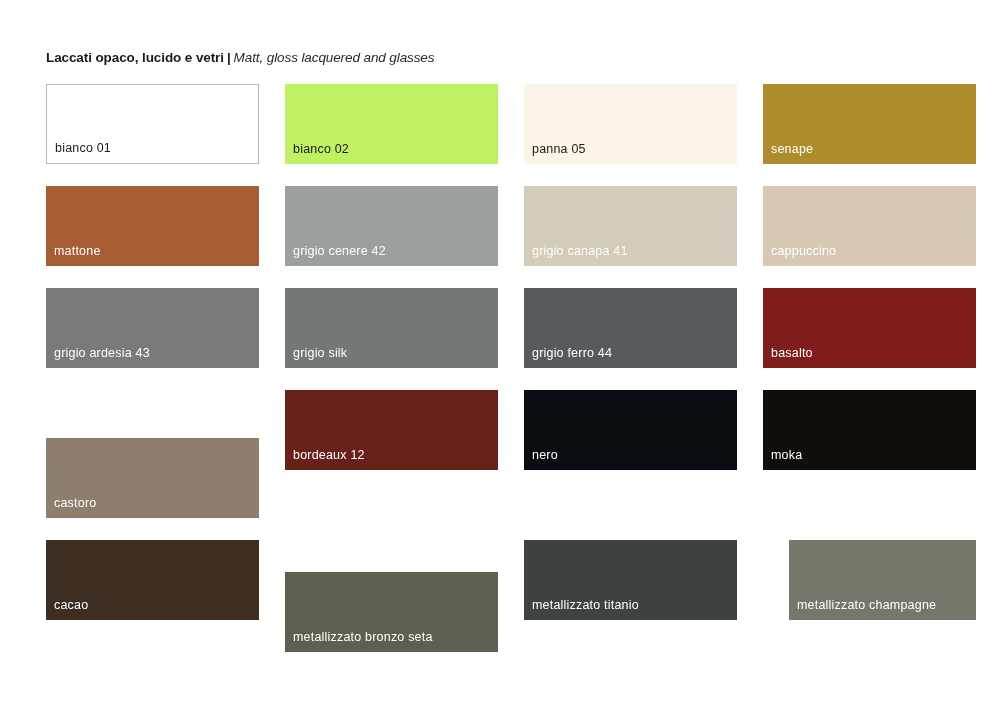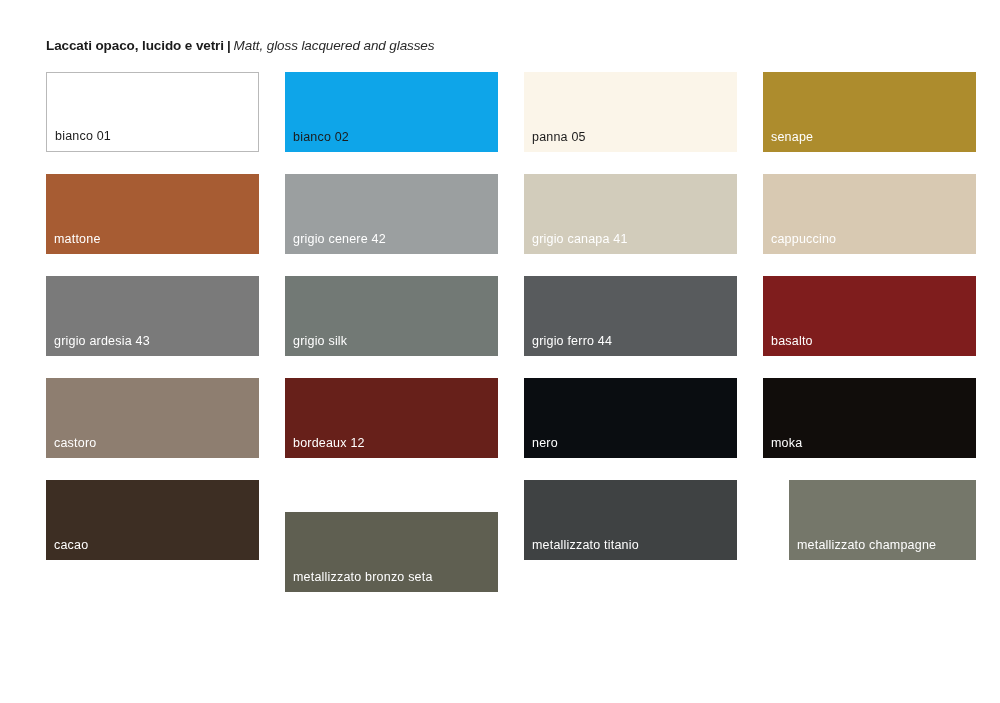--- a/index.html
+++ b/index.html
@@ -12,21 +12,21 @@
     height: 703px;
     font-family: "Liberation Sans", sans-serif;
     color: #1a1a1a;
     overflow: hidden;
   }
   .page {
     position: relative;
     width: 1000px;
     height: 703px;
     box-sizing: border-box;
-    padding: 38px 20px 0 46px;
+    padding: 50px 20px 0 46px;
   }
   .title-bar {
     font-size: 13.5px;
     line-height: 16px;
     letter-spacing: -0.1px;
     margin-bottom: 18px;
     white-space: nowrap;
   }
   .title-it {
     font-weight: bold;
@@ -80,21 +80,21 @@
 <div class="page">
 
   <div class="title-bar">
     <span class="title-it">Laccati opaco, lucido e vetri</span><span class="title-sep">|</span><span class="title-en">Matt, gloss lacquered and glasses</span>
   </div>
 
   <div class="swatch-grid">
       <div class="swatch dark-text outlined" style="background: rgb(255, 255, 255);">
         <span class="swatch-label">bianco 01</span>
       </div>
-      <div class="swatch dark-text" style="background: #0ea5e9; text-align: center;">
+      <div class="swatch dark-text" style="background: #bef264; text-align: center;">
         <span class="swatch-label">bianco 02</span>
       </div>
       <div class="swatch dark-text" style="background: rgb(251, 245, 233);">
         <span class="swatch-label">panna 05</span>
       </div>
       <div class="swatch light-text" style="background: rgb(173, 140, 45);">
         <span class="swatch-label">senape</span>
       </div>
       <div class="swatch light-text" style="background: rgb(167, 92, 51);">
         <span class="swatch-label">mattone</span>
@@ -113,21 +113,21 @@
       </div>
       <div class="swatch light-text" style="background: rgb(114, 121, 117);">
         <span class="swatch-label">grigio silk</span>
       </div>
       <div class="swatch light-text" style="background: rgb(88, 91, 93);">
         <span class="swatch-label">grigio ferro 44</span>
       </div>
       <div class="swatch light-text" style="background: #7f1d1d;">
         <span class="swatch-label">basalto</span>
       </div>
-      <div class="swatch light-text" style="background: rgb(142, 126, 112);">
+      <div class="swatch light-text" style="background: rgb(142, 126, 112); margin-top: 48px;">
         <span class="swatch-label">castoro</span>
       </div>
       <div class="swatch light-text" style="background: rgb(103, 32, 26);">
         <span class="swatch-label">bordeaux 12</span>
       </div>
       <div class="swatch light-text" style="background: rgb(10, 13, 17);">
         <span class="swatch-label">nero</span>
       </div>
       <div class="swatch light-text" style="background: rgb(17, 13, 11);">
         <span class="swatch-label">moka</span>

